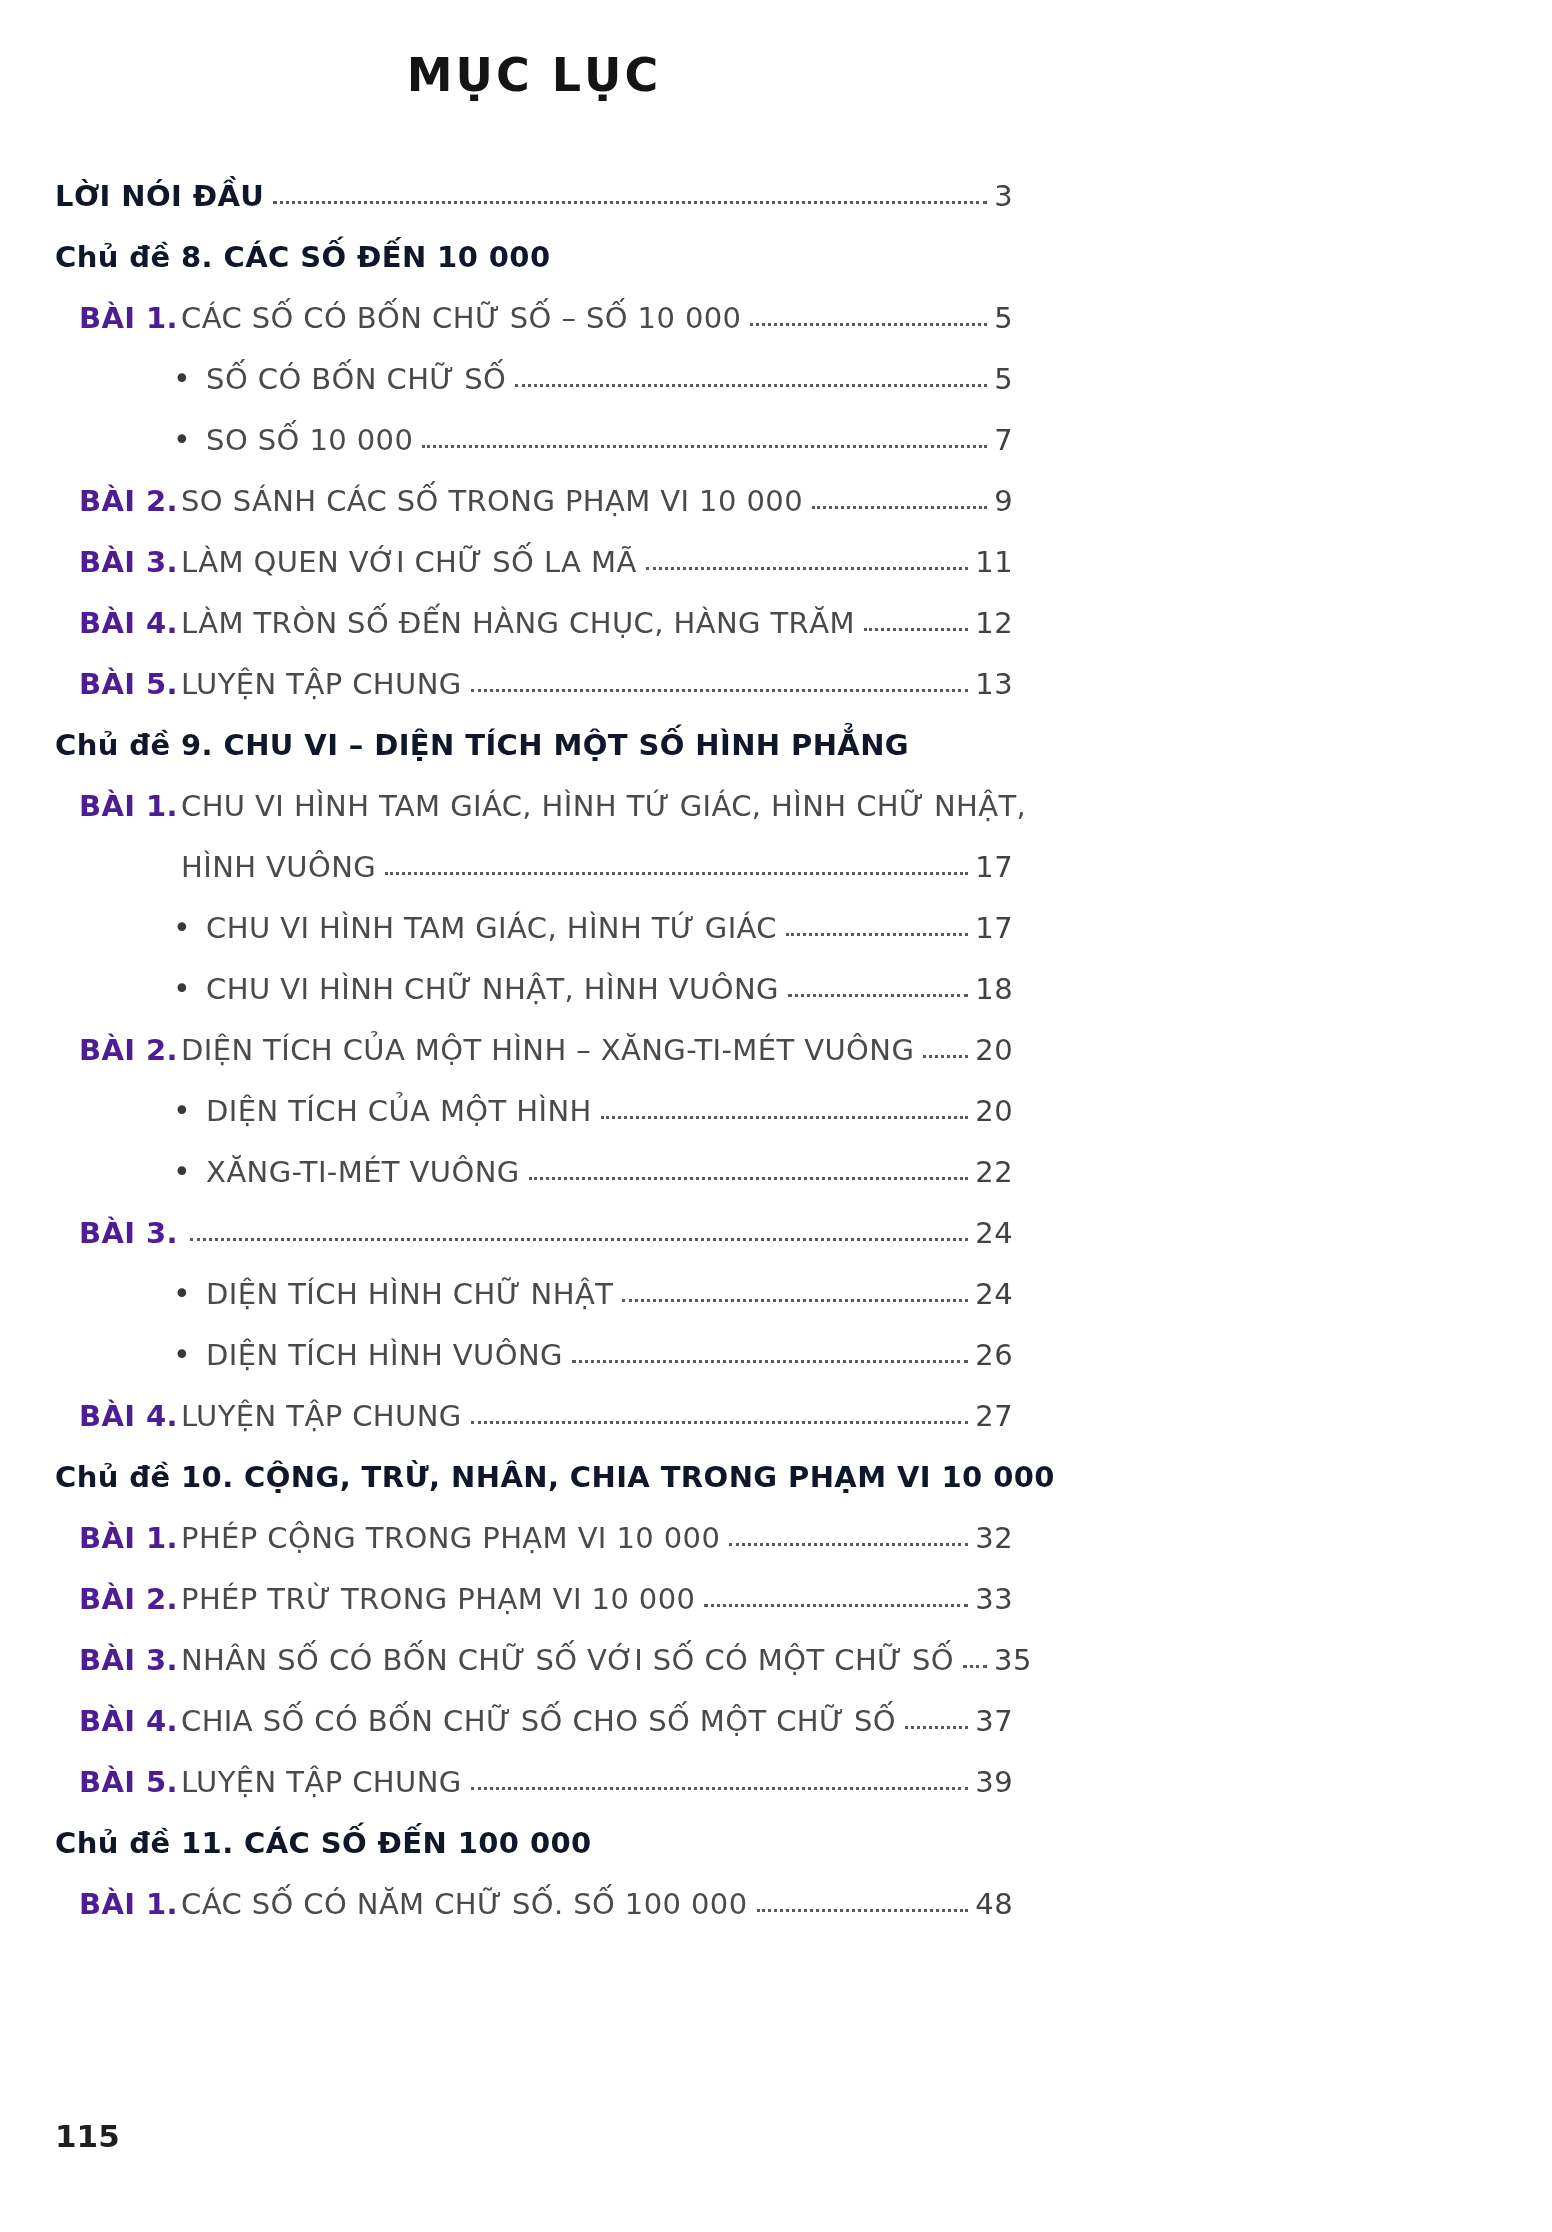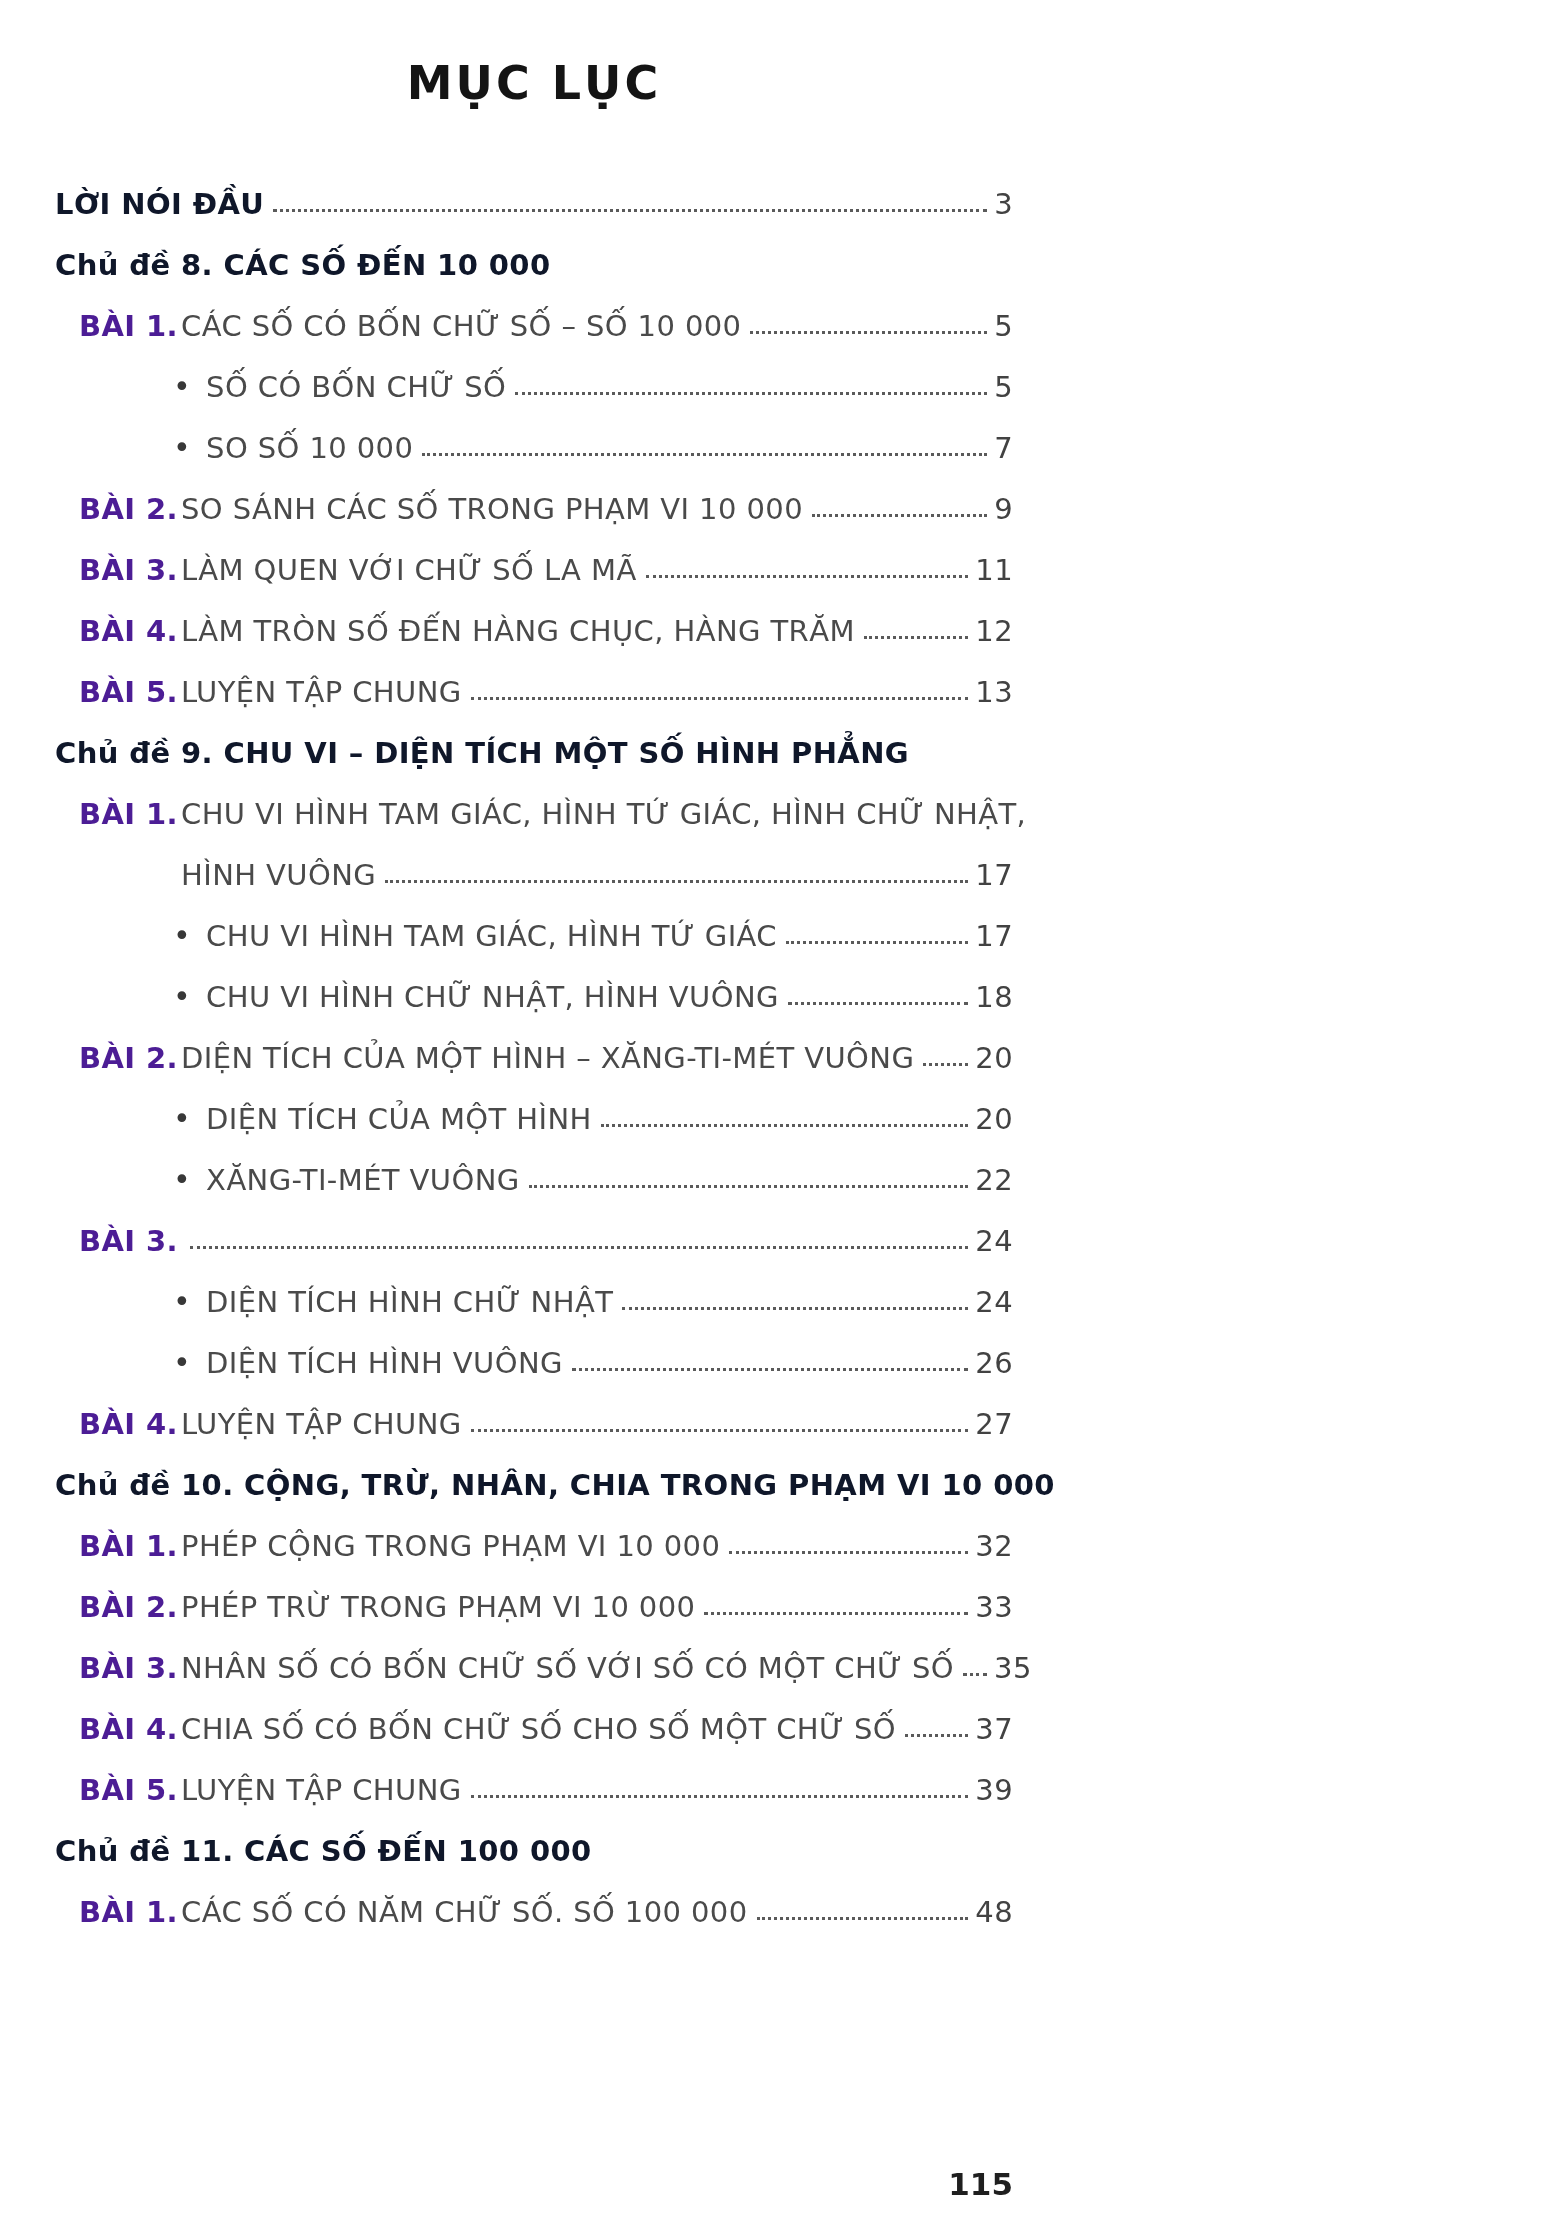--- a/index.html
+++ b/index.html
@@ -7,21 +7,21 @@
   body {
     background: #ffffff;
     font-family: "DejaVu Sans", "Liberation Sans", sans-serif;
     color: #474747;
     position: relative;
     overflow: hidden;
   }
   .content {
     position: absolute;
     left: 55px;
-    top: 56px;
+    top: 48px;
     width: 958px;
   }
   .title {
     text-align: center;
     font-size: 46px;
     font-weight: 700;
     color: #141414;
     letter-spacing: 3px;
     margin-bottom: 50px;
   }
@@ -59,25 +59,24 @@
     min-width: 24px;
     border-bottom: 3.5px dotted #5a5a5a;
     margin: 0 7px 9px 9px;
   }
   .pagenum { color: #424242; }
   .page-footer {
     position: absolute;
     left: 55px;
     top: 2118px;
     width: 958px;
-    text-align: right;
+    text-align: left;
     font-size: 31px;
     font-weight: 700;
     color: #1f1f1f;
-    margin-top: 48px;
   }
 </style>
 </head>
 <body>
 
 <div class="content">
   <h1 class="title">MỤC LỤC</h1>
   <div class="toc" id="toc-list">
       <div class="entry entry--front">
 

